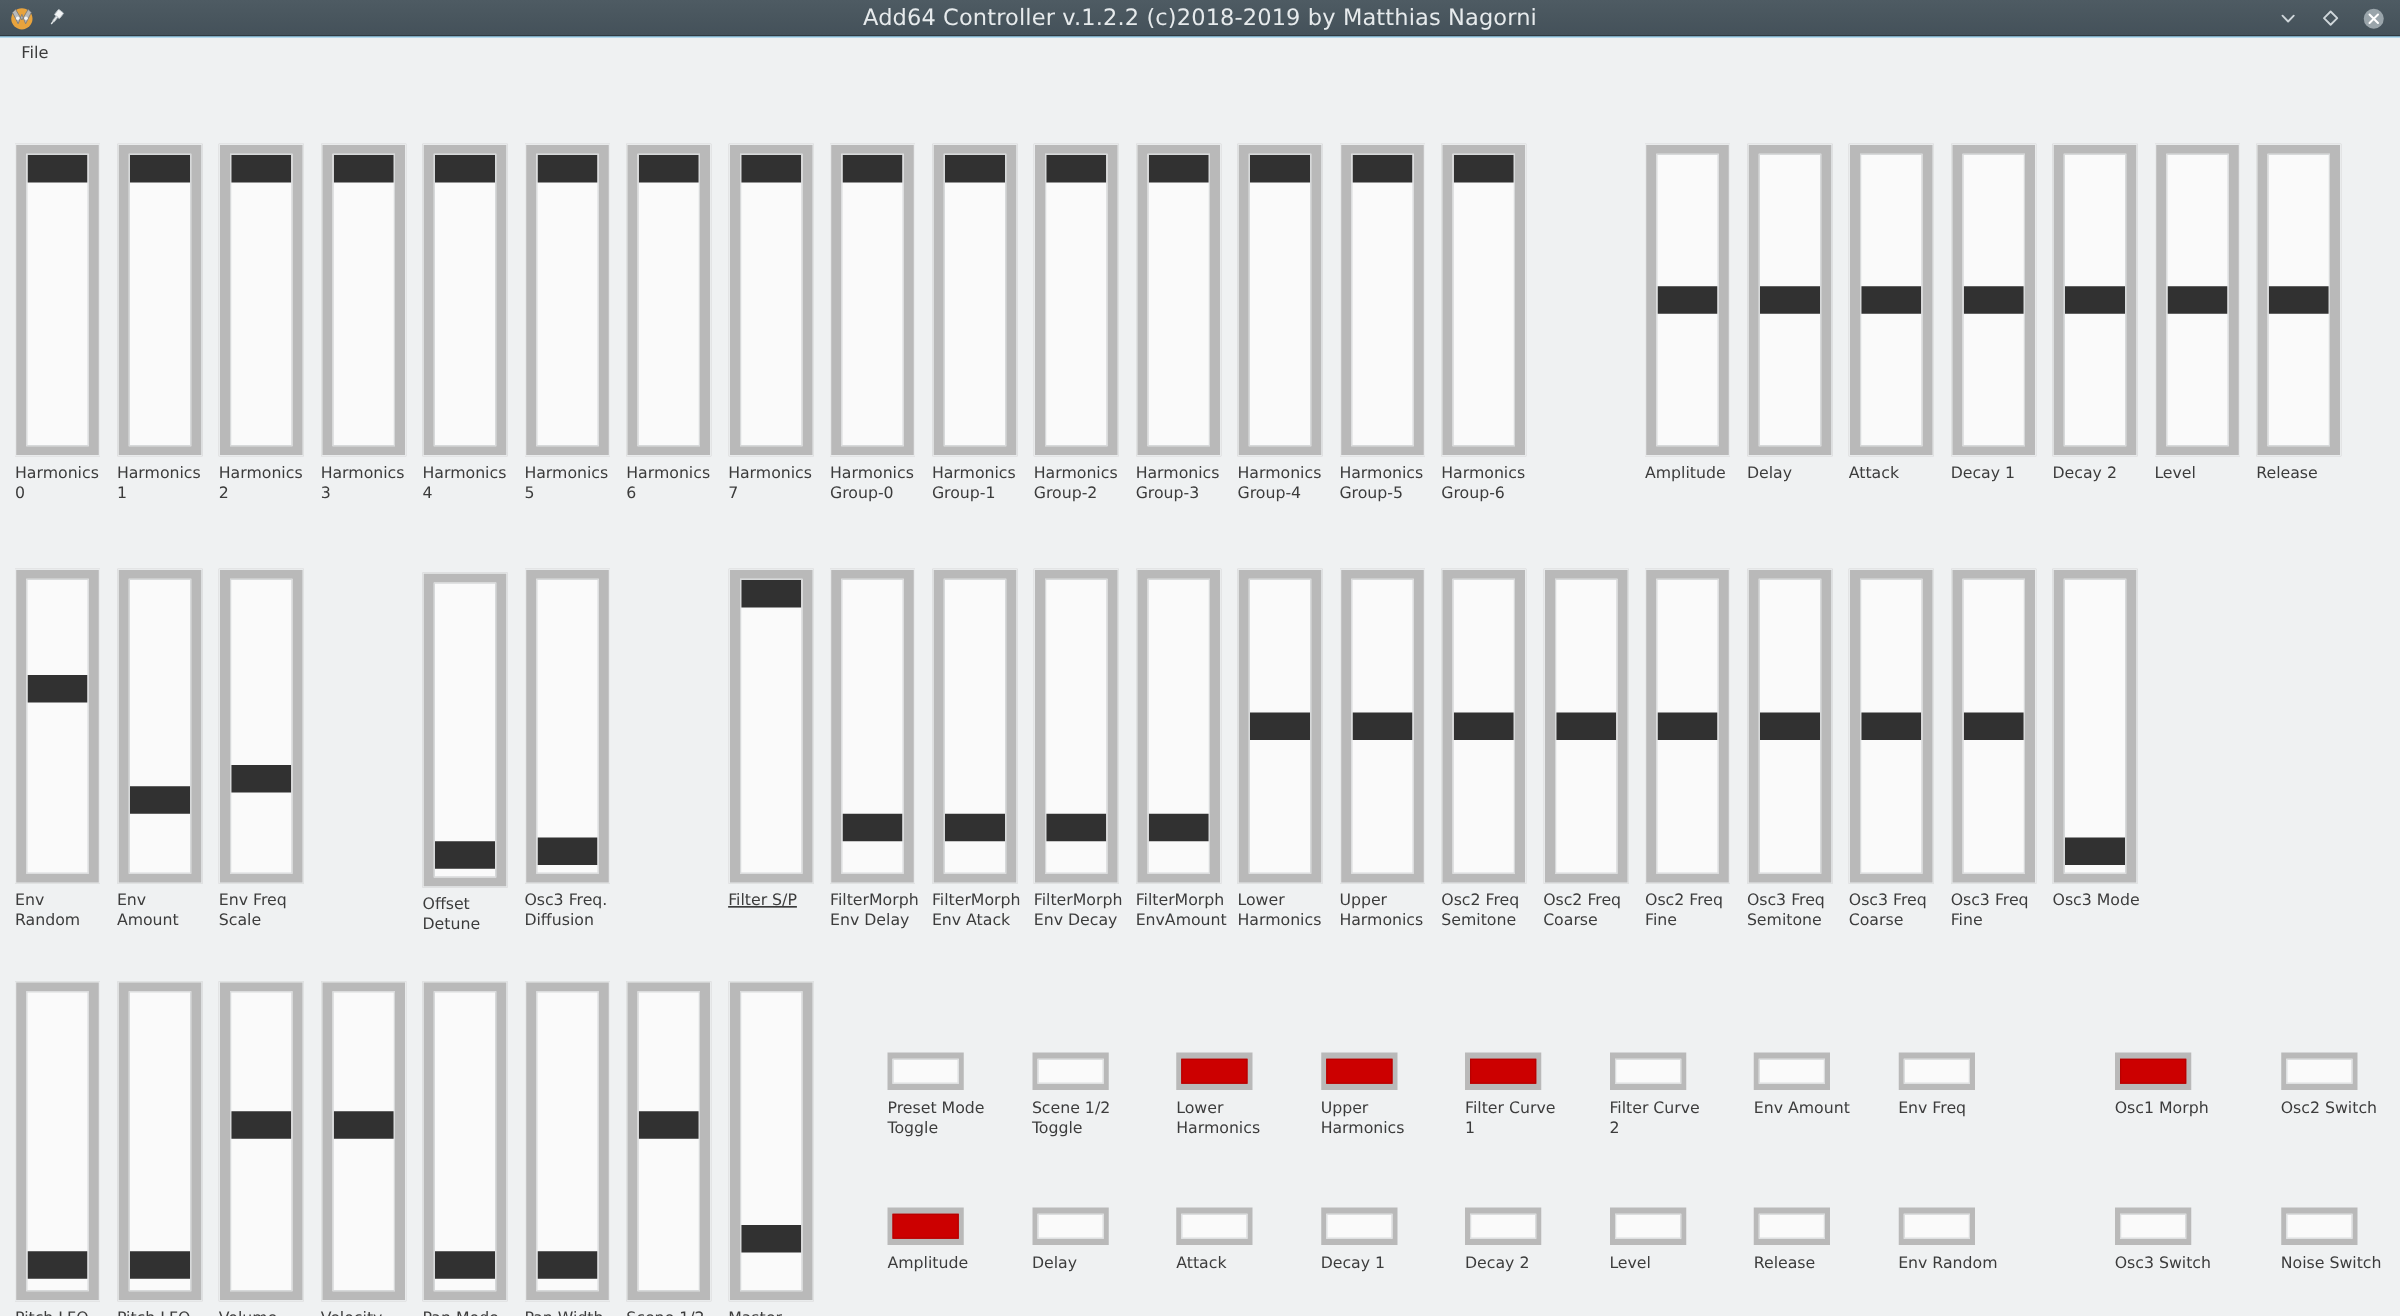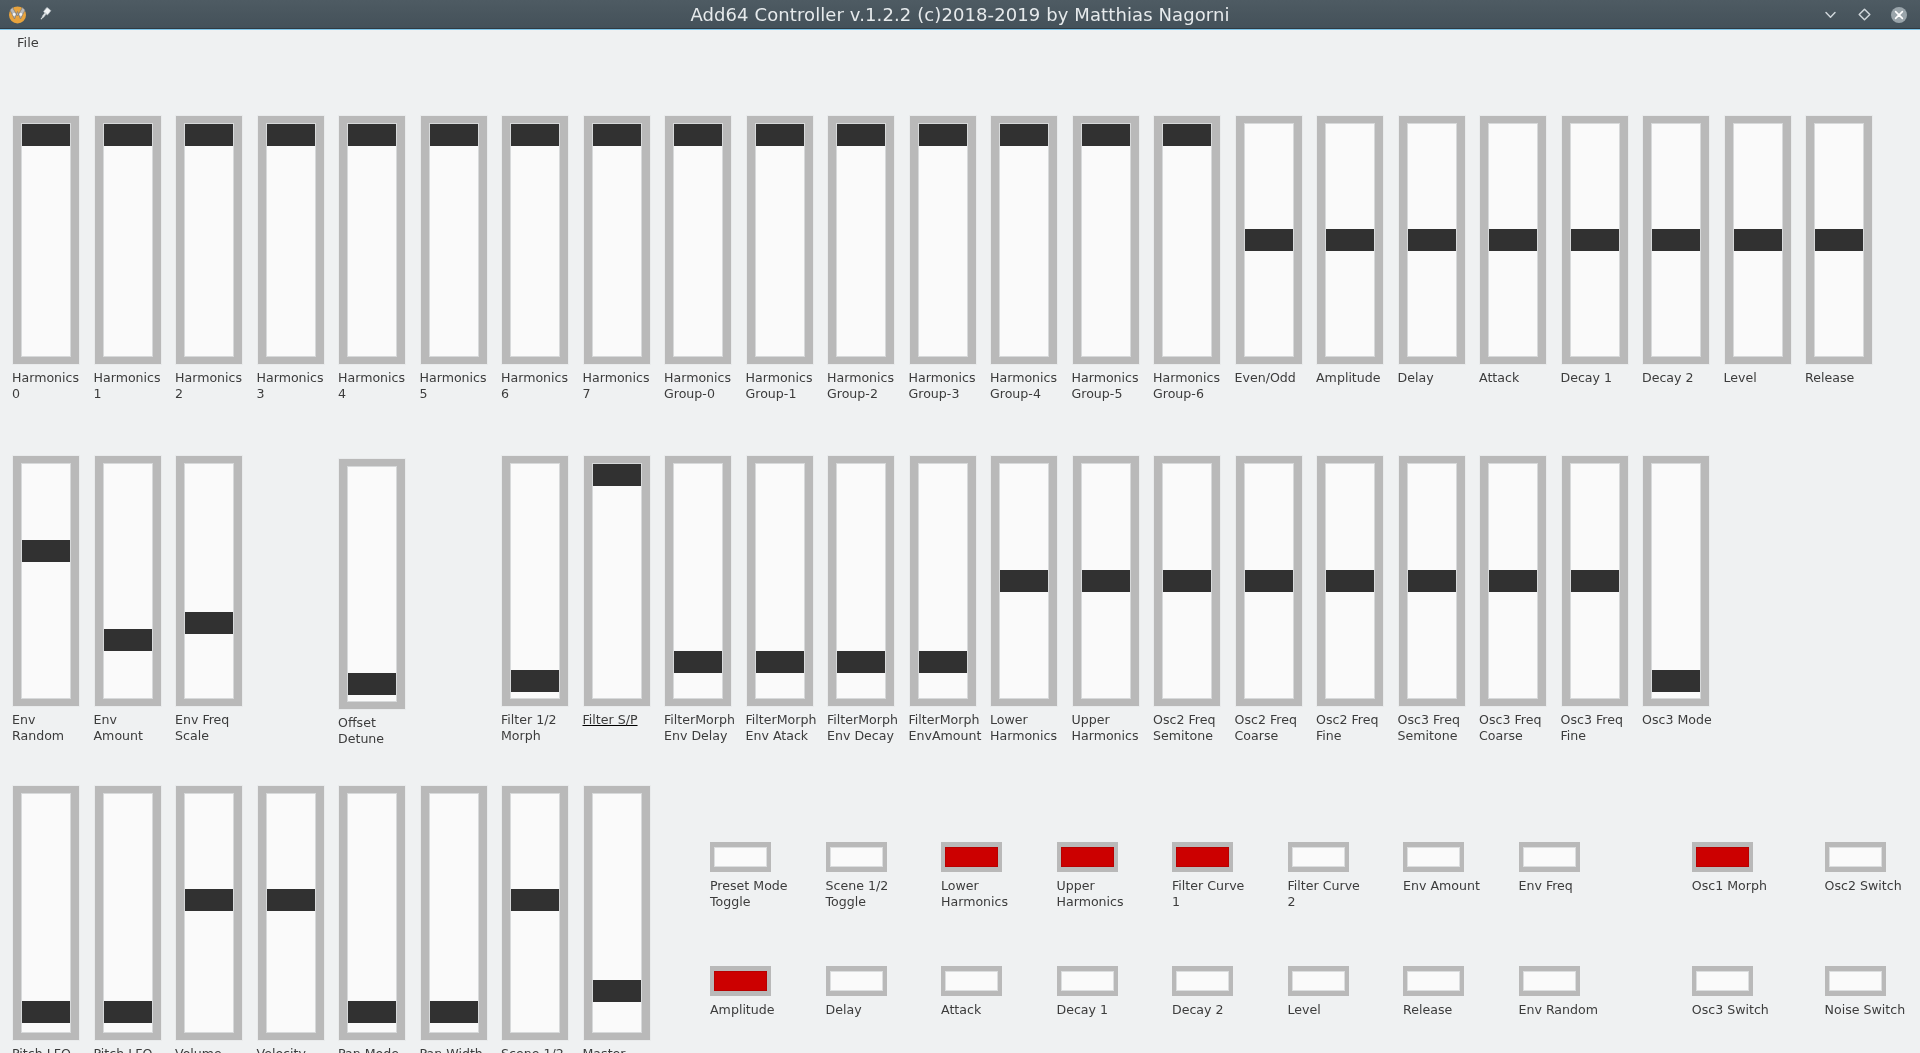--- a/index.html
+++ b/index.html
@@ -314,28 +314,20 @@
     </div>
     <div class="slider" style="left: 1153px; top: 60px;">
       <div class="frame" style="height: 250px;">
         <div class="track">
           <div class="handle" style="top: 0px;"></div>
         </div>
       </div>
       <div class="lbl">Harmonics
 Group-6</div>
     </div>
-    <div class="slider" style="left: 1234.5px; top: 60px;">
-      <div class="frame" style="height: 250px;">
-        <div class="track">
-          <div class="handle" style="top: 105px;"></div>
-        </div>
-      </div>
-      <div class="lbl">Even/Odd</div>
-    </div>
     <div class="slider" style="left: 1316px; top: 60px;">
       <div class="frame" style="height: 250px;">
         <div class="track">
           <div class="handle" style="top: 105px;"></div>
         </div>
       </div>
       <div class="lbl">Amplitude</div>
     </div>
     <div class="slider" style="left: 1397.5px; top: 60px;">
       <div class="frame" style="height: 250px;">
@@ -414,28 +406,28 @@
     </div>
     <div class="slider" style="left: 338px; top: 403px;">
       <div class="frame" style="height: 252px;">
         <div class="track">
           <div class="handle" style="top: 206px;"></div>
         </div>
       </div>
       <div class="lbl">Offset
 Detune</div>
     </div>
-    <div class="slider" style="left: 501px; top: 400px;">
+    <div class="slider" style="left: 419.5px; top: 400px;">
       <div class="frame" style="height: 252px;">
         <div class="track">
           <div class="handle" style="top: 206px;"></div>
         </div>
       </div>
-      <div class="lbl">Filter 1/2
-Morph</div>
+      <div class="lbl">Osc3 Freq.
+Diffusion</div>
     </div>
     <div class="slider" style="left: 582.5px; top: 400px; text-decoration: underline;">
       <div class="frame" style="height: 252px;">
         <div class="track">
           <div class="handle" style="top: 0px;"></div>
         </div>
       </div>
       <div class="lbl">Filter S/P</div>
     </div>
     <div class="slider" style="left: 664px; top: 400px;">

